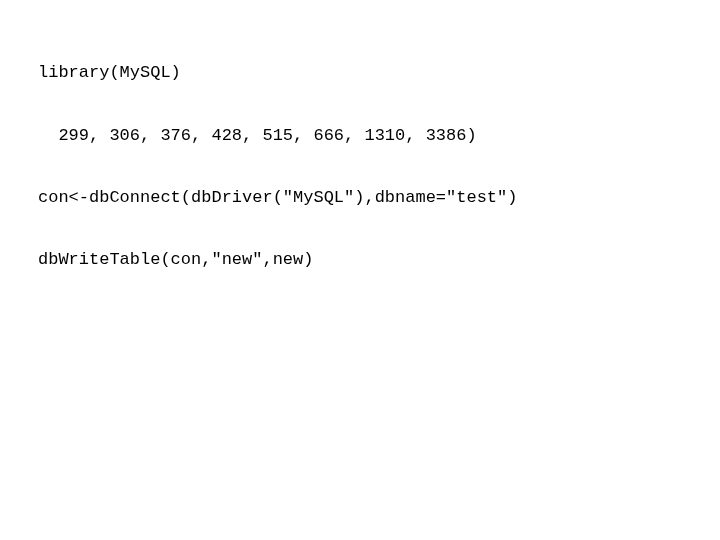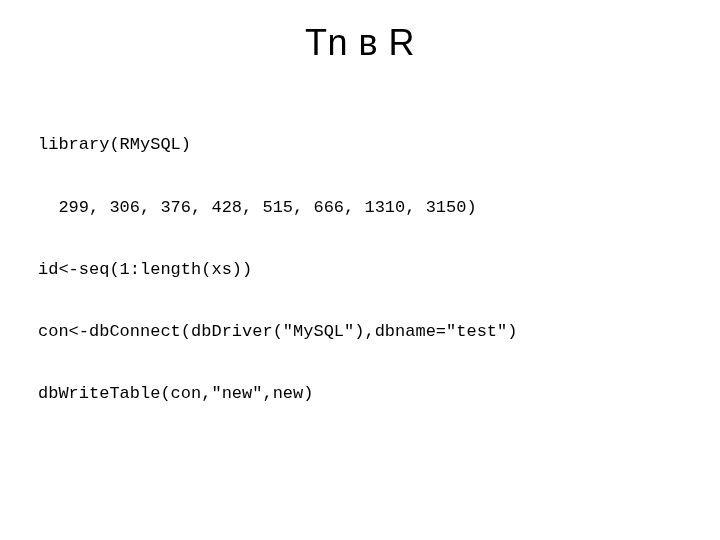--- a/index.html
+++ b/index.html
@@ -30,25 +30,23 @@
     font-size: 17px;
     line-height: 1.22;
     white-space: pre;
     color: #000;
   }
 </style>
 </head>
 <body>
 
 <div class="slide">
-  <h1 class="title">Tn в R</h1>
   <div class="code">
-    <div>library(RMySQL)</div>
-    <div>  299, 306, 376, 428, 515, 666, 1310, 3150)</div>
-    <div>id&lt;-seq(1:length(xs))</div>
+    <div>library(MySQL)</div>
+    <div>  299, 306, 376, 428, 515, 666, 1310, 3386)</div>
     <div>con&lt;-dbConnect(dbDriver("MySQL"),dbname="test")</div>
     <div>dbWriteTable(con,"new",new)</div>
     
     
     
     
     
     
     
     

